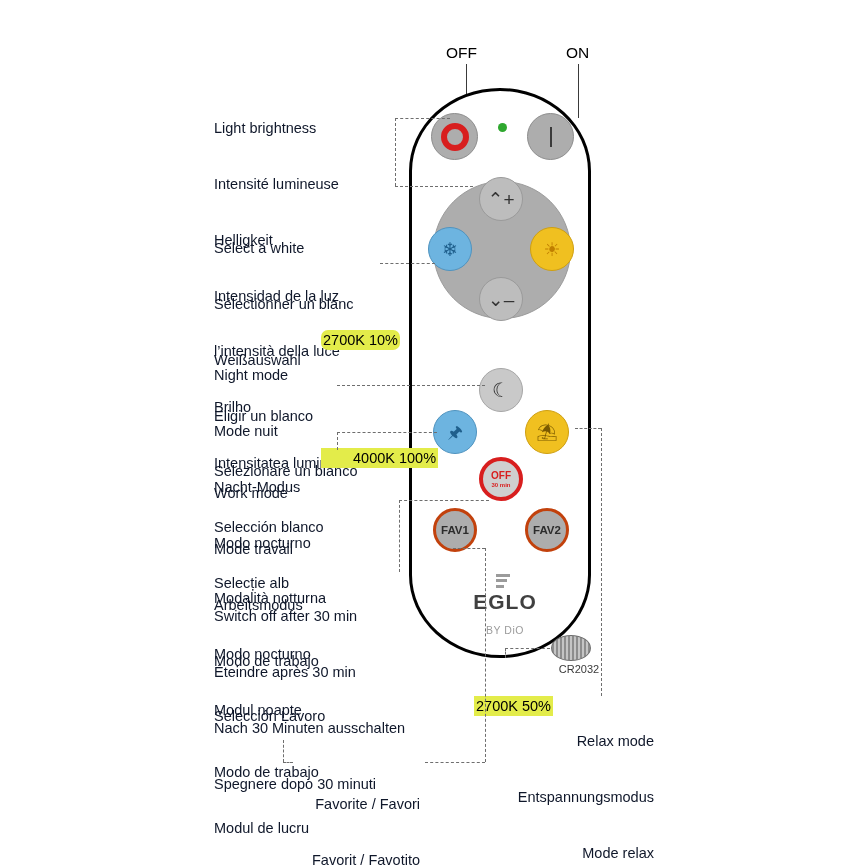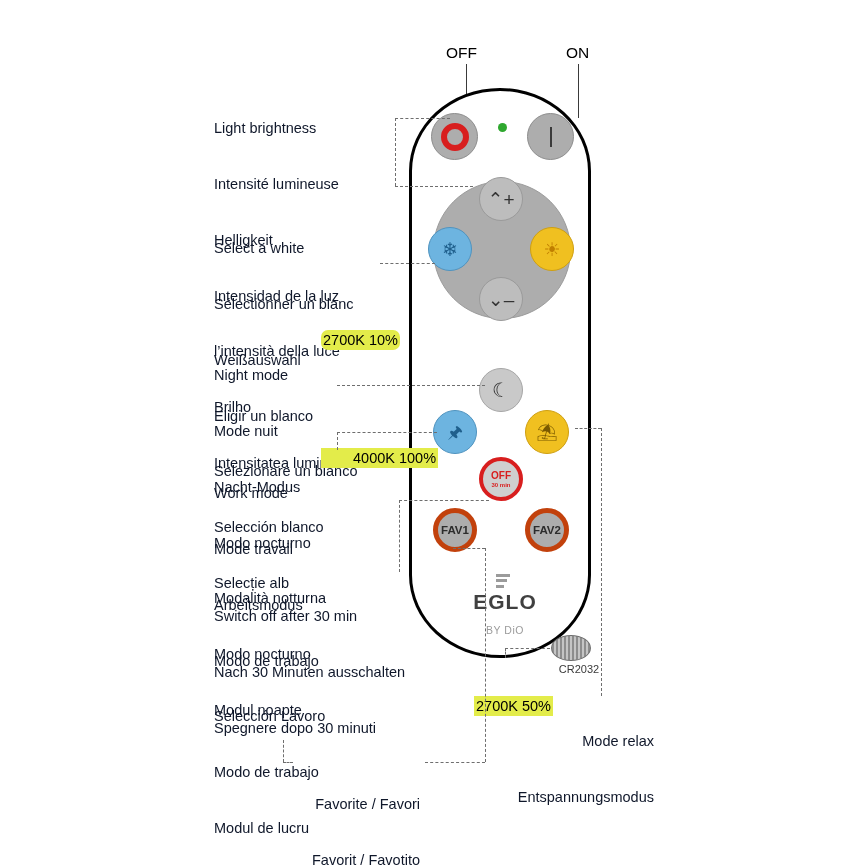--- a/index.html
+++ b/index.html
@@ -171,21 +171,21 @@
   }
   .timer-btn .t1 {
     font-size: 10px; font-weight: bold; color: #d81e1e; line-height: 1;
   }
   .timer-btn .t2 {
     font-size: 6px; font-weight: bold; color: #d81e1e; line-height: 1; margin-top: 1px;
   }
   .fav-btn {
     width: 44px; height: 44px;
     background: #adadad;
-    border: 5px solid #c2410c;
+    border: 3px solid #c2410c;
     font-size: 11.5px;
     font-weight: bold;
     color: #2c2c2c;
   }
 
   .logo {
     position: absolute;
     left: 470px; top: 572px;
     width: 70px;
     text-align: center;
@@ -360,35 +360,37 @@
     <span class="ln">Selección Lavoro</span>
     <span class="ln">Modo de trabajo</span>
     <span class="ln">Modul de lucru</span>
   </div>
   <div class="chip" style="left:321px; top:448px;padding-left:32px;">4000K 100%</div>
   <div class="dashv" style="left:337px; top:432px; height:18px;"></div>
   <div class="dash" style="left:337px; top:432px; width:100px;"></div>
 
   <div class="txtblock" style="left:214px; top:570px;">
     <span class="ln">Switch off after 30 min</span>
+    <span class="ln">Éteindre après 30 min</span>
     <span class="ln">Nach 30 Minuten ausschalten</span>
     <span class="ln">Spegnere dopo 30 minuti</span>
     
     
   </div>
   <div class="dashv" style="left:399px; top:500px; height:72px;"></div>
   <div class="dash" style="left:399px; top:500px; width:90px;"></div>
 
   <div class="dash" style="left:505px; top:648px; width:45px;"></div>
   <div class="dashv" style="left:505px; top:648px; height:10px;"></div>
 
   <div class="chip" style="left:474px; top:696px;">2700K 50%</div>
   <div class="txtblock right" style="left:420px; top:695px; width:234px;">
+    <span class="ln">Relax mode</span>
+    <span class="ln">Entspannungsmodus</span>
     <span class="ln">Mode relax</span>
-    <span class="ln">Entspannungsmodus</span>
     
     
     
     
   </div>
   <div class="dashv" style="left:601px; top:428px; height:268px;"></div>
   <div class="dash" style="left:575px; top:428px; width:26px;"></div>
 
   <div class="txtblock right" style="left:230px; top:758px; width:190px;">
     <span class="ln">Favorite / Favori</span>

